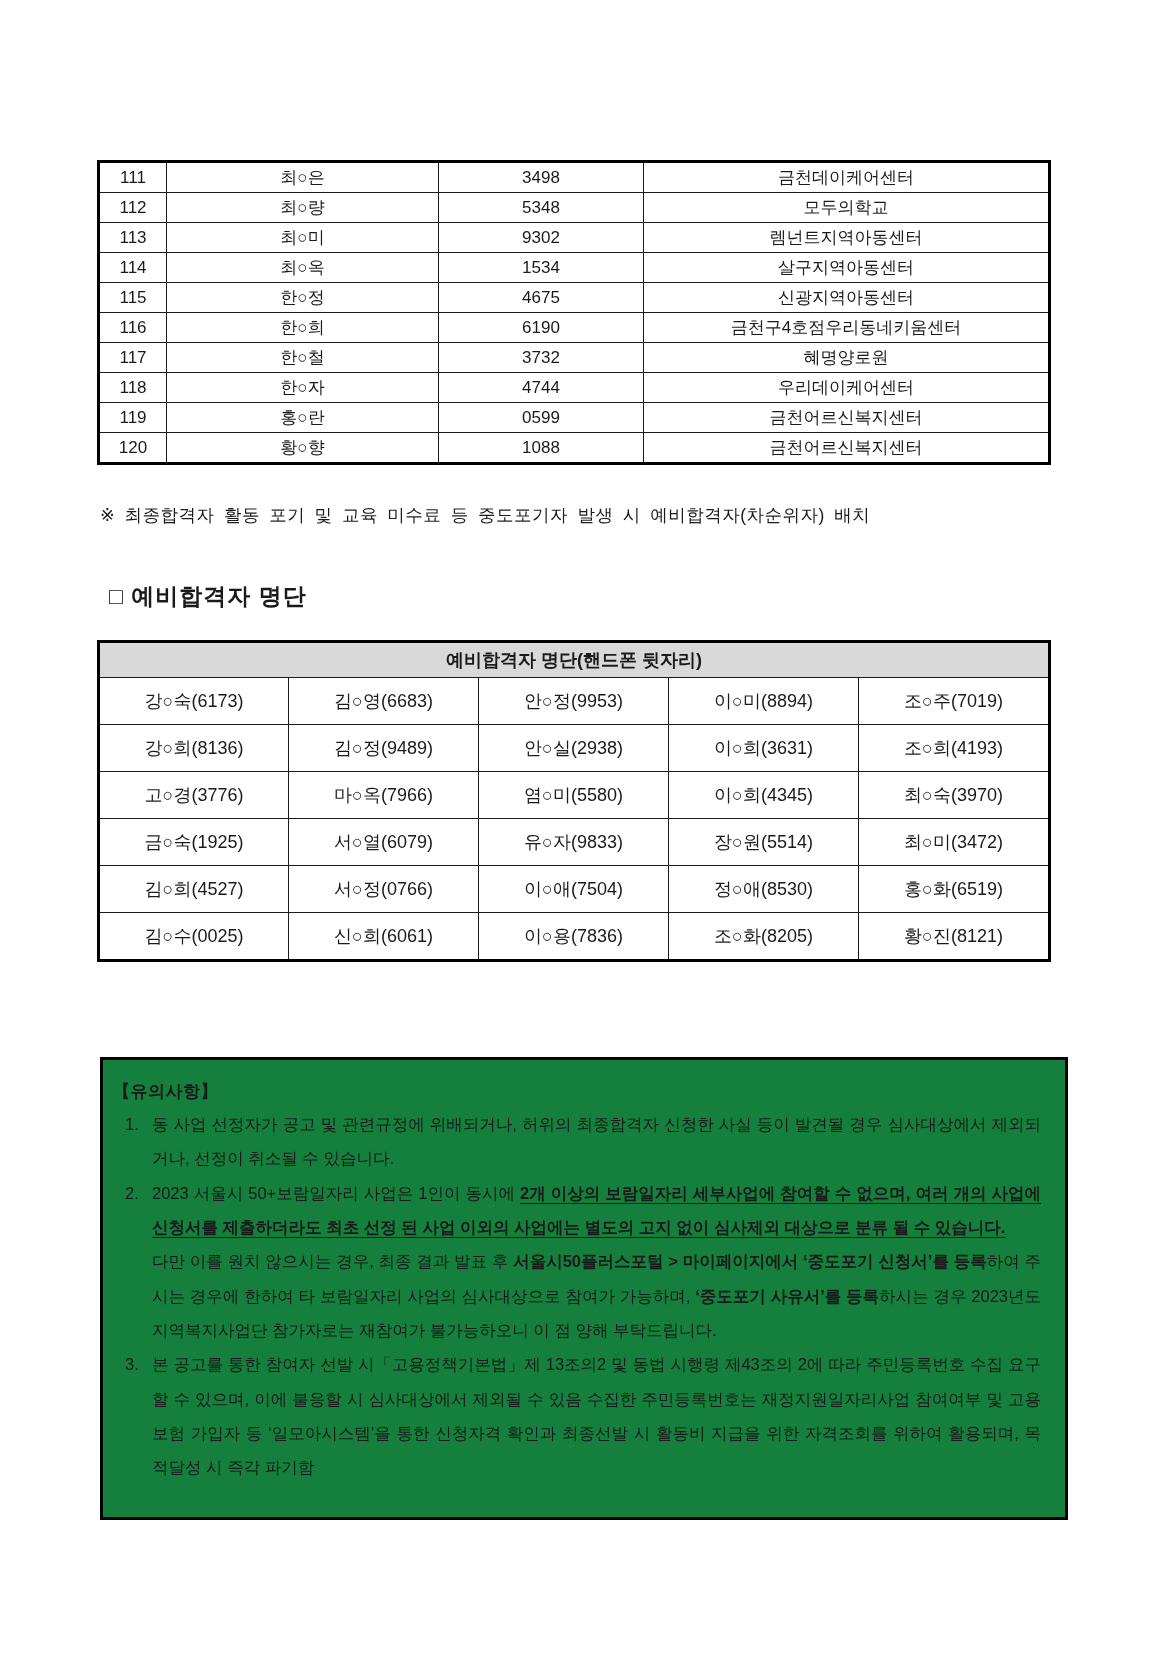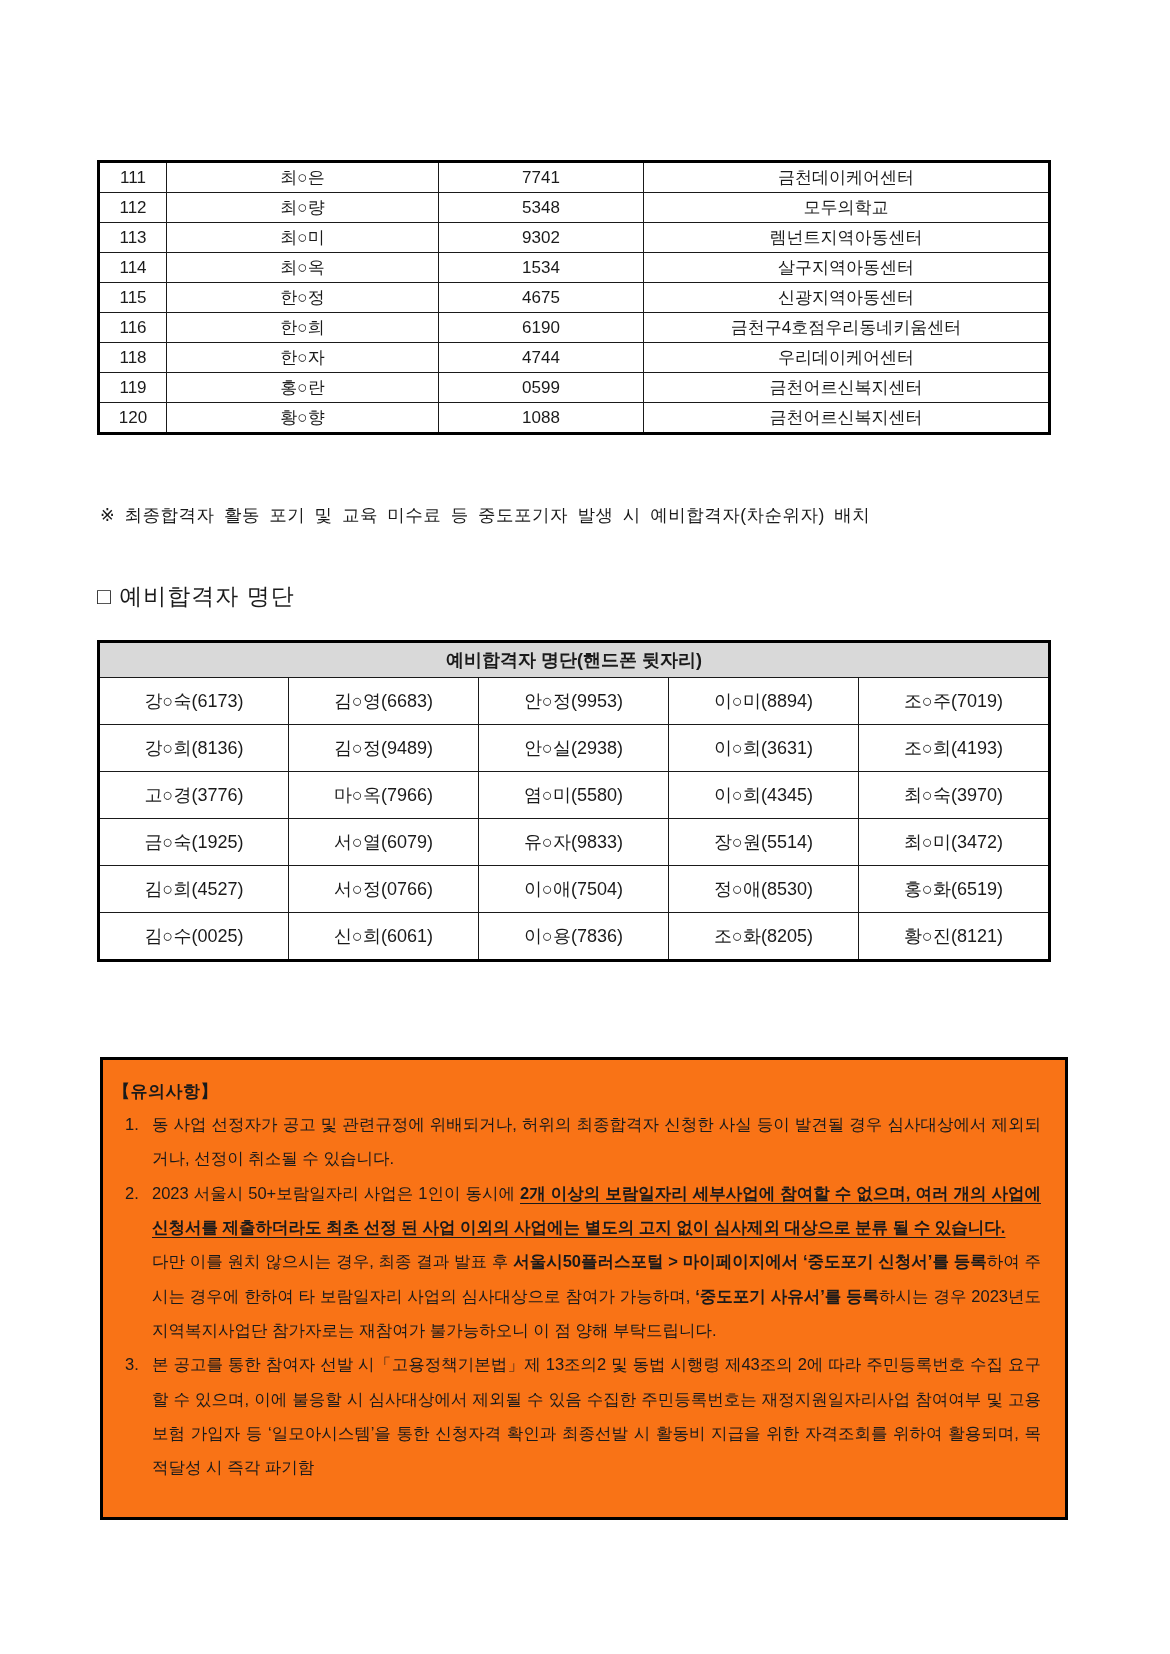--- a/index.html
+++ b/index.html
@@ -14,37 +14,37 @@
   table.final { position:absolute; left:97px; top:160px; width:951px; border:3px solid #000; }
   table.final td {
     border:1px solid #1a1a1a; text-align:center; vertical-align:middle;
     height:29px; font-size:17px; padding:0 4px; overflow:hidden; white-space:nowrap;
   }
 
   
   .note-line { position:absolute; left:100px; top:503px; width:960px; font-size:17.5px; word-spacing:4px; letter-spacing:0.5px; }
 
   
-  .section-heading { position:absolute; left:97px; top:581px; font-size:23px; font-weight:normal; letter-spacing:1px; }
+  .section-heading { position:absolute; left:109px; top:581px; font-size:23px; font-weight:bold; letter-spacing:1px; }
 
   
   table.waiting { position:absolute; left:97px; top:640px; width:951px; border:3px solid #000; }
   table.waiting td, table.waiting th {
     border:1px solid #1a1a1a; text-align:center; vertical-align:middle;
     font-size:18px; padding:0 10px; white-space:nowrap; overflow:hidden;
   }
   table.waiting th.hdr { height:34px; font-size:18px; font-weight:bold; }
   table.waiting td { height:46px; }
   td.diag { position:relative; }
   td.diag svg { position:absolute; left:0; top:0; width:100%; height:100%; display:block; }
 
   
   .notice-box {
     position:absolute; left:100px; top:1057px; width:968px; height:463px;
-    background:#f97316; border:3px solid #000; box-sizing:border-box;
+    background:#15803d; border:3px solid #000; box-sizing:border-box;
     padding:20px 24px 10px 10px; overflow:hidden;
   }
   .notice-title { font-size:17px; font-weight:bold; margin:0 0 4px 0; letter-spacing:0.5px; }
   .notice-item { display:flex; margin:0; padding-left:12px; }
   .notice-num { flex:none; width:27px; font-size:16.5px; line-height:2.08; }
   .notice-body { flex:1; font-size:16.5px; line-height:2.08; text-align:justify; }
   .notice-body p { margin:0; }
   .bu { font-weight:bold; text-decoration:underline; text-underline-offset:4px; }
   .b  { font-weight:bold; }
 </style>
@@ -57,21 +57,21 @@
     <colgroup>
         <col style="width:68px">
         <col style="width:272px">
         <col style="width:205px">
         <col style="width:406px">
       </colgroup>
     <tbody>
       <tr>
         <td>111</td>
         <td>최○은</td>
-        <td>7741</td>
+        <td>3498</td>
         <td>금천데이케어센터</td>
       </tr>
       <tr>
         <td>112</td>
         <td>최○량</td>
         <td>5348</td>
         <td>모두의학교</td>
       </tr>
       <tr>
         <td>113</td>
@@ -89,20 +89,26 @@
         <td>115</td>
         <td>한○정</td>
         <td>4675</td>
         <td>신광지역아동센터</td>
       </tr>
       <tr>
         <td>116</td>
         <td>한○희</td>
         <td>6190</td>
         <td>금천구4호점우리동네키움센터</td>
+      </tr>
+      <tr>
+        <td>117</td>
+        <td>한○철</td>
+        <td>3732</td>
+        <td>혜명양로원</td>
       </tr>
       <tr>
         <td>118</td>
         <td>한○자</td>
         <td>4744</td>
         <td>우리데이케어센터</td>
       </tr>
       <tr>
         <td>119</td>
         <td>홍○란</td>

